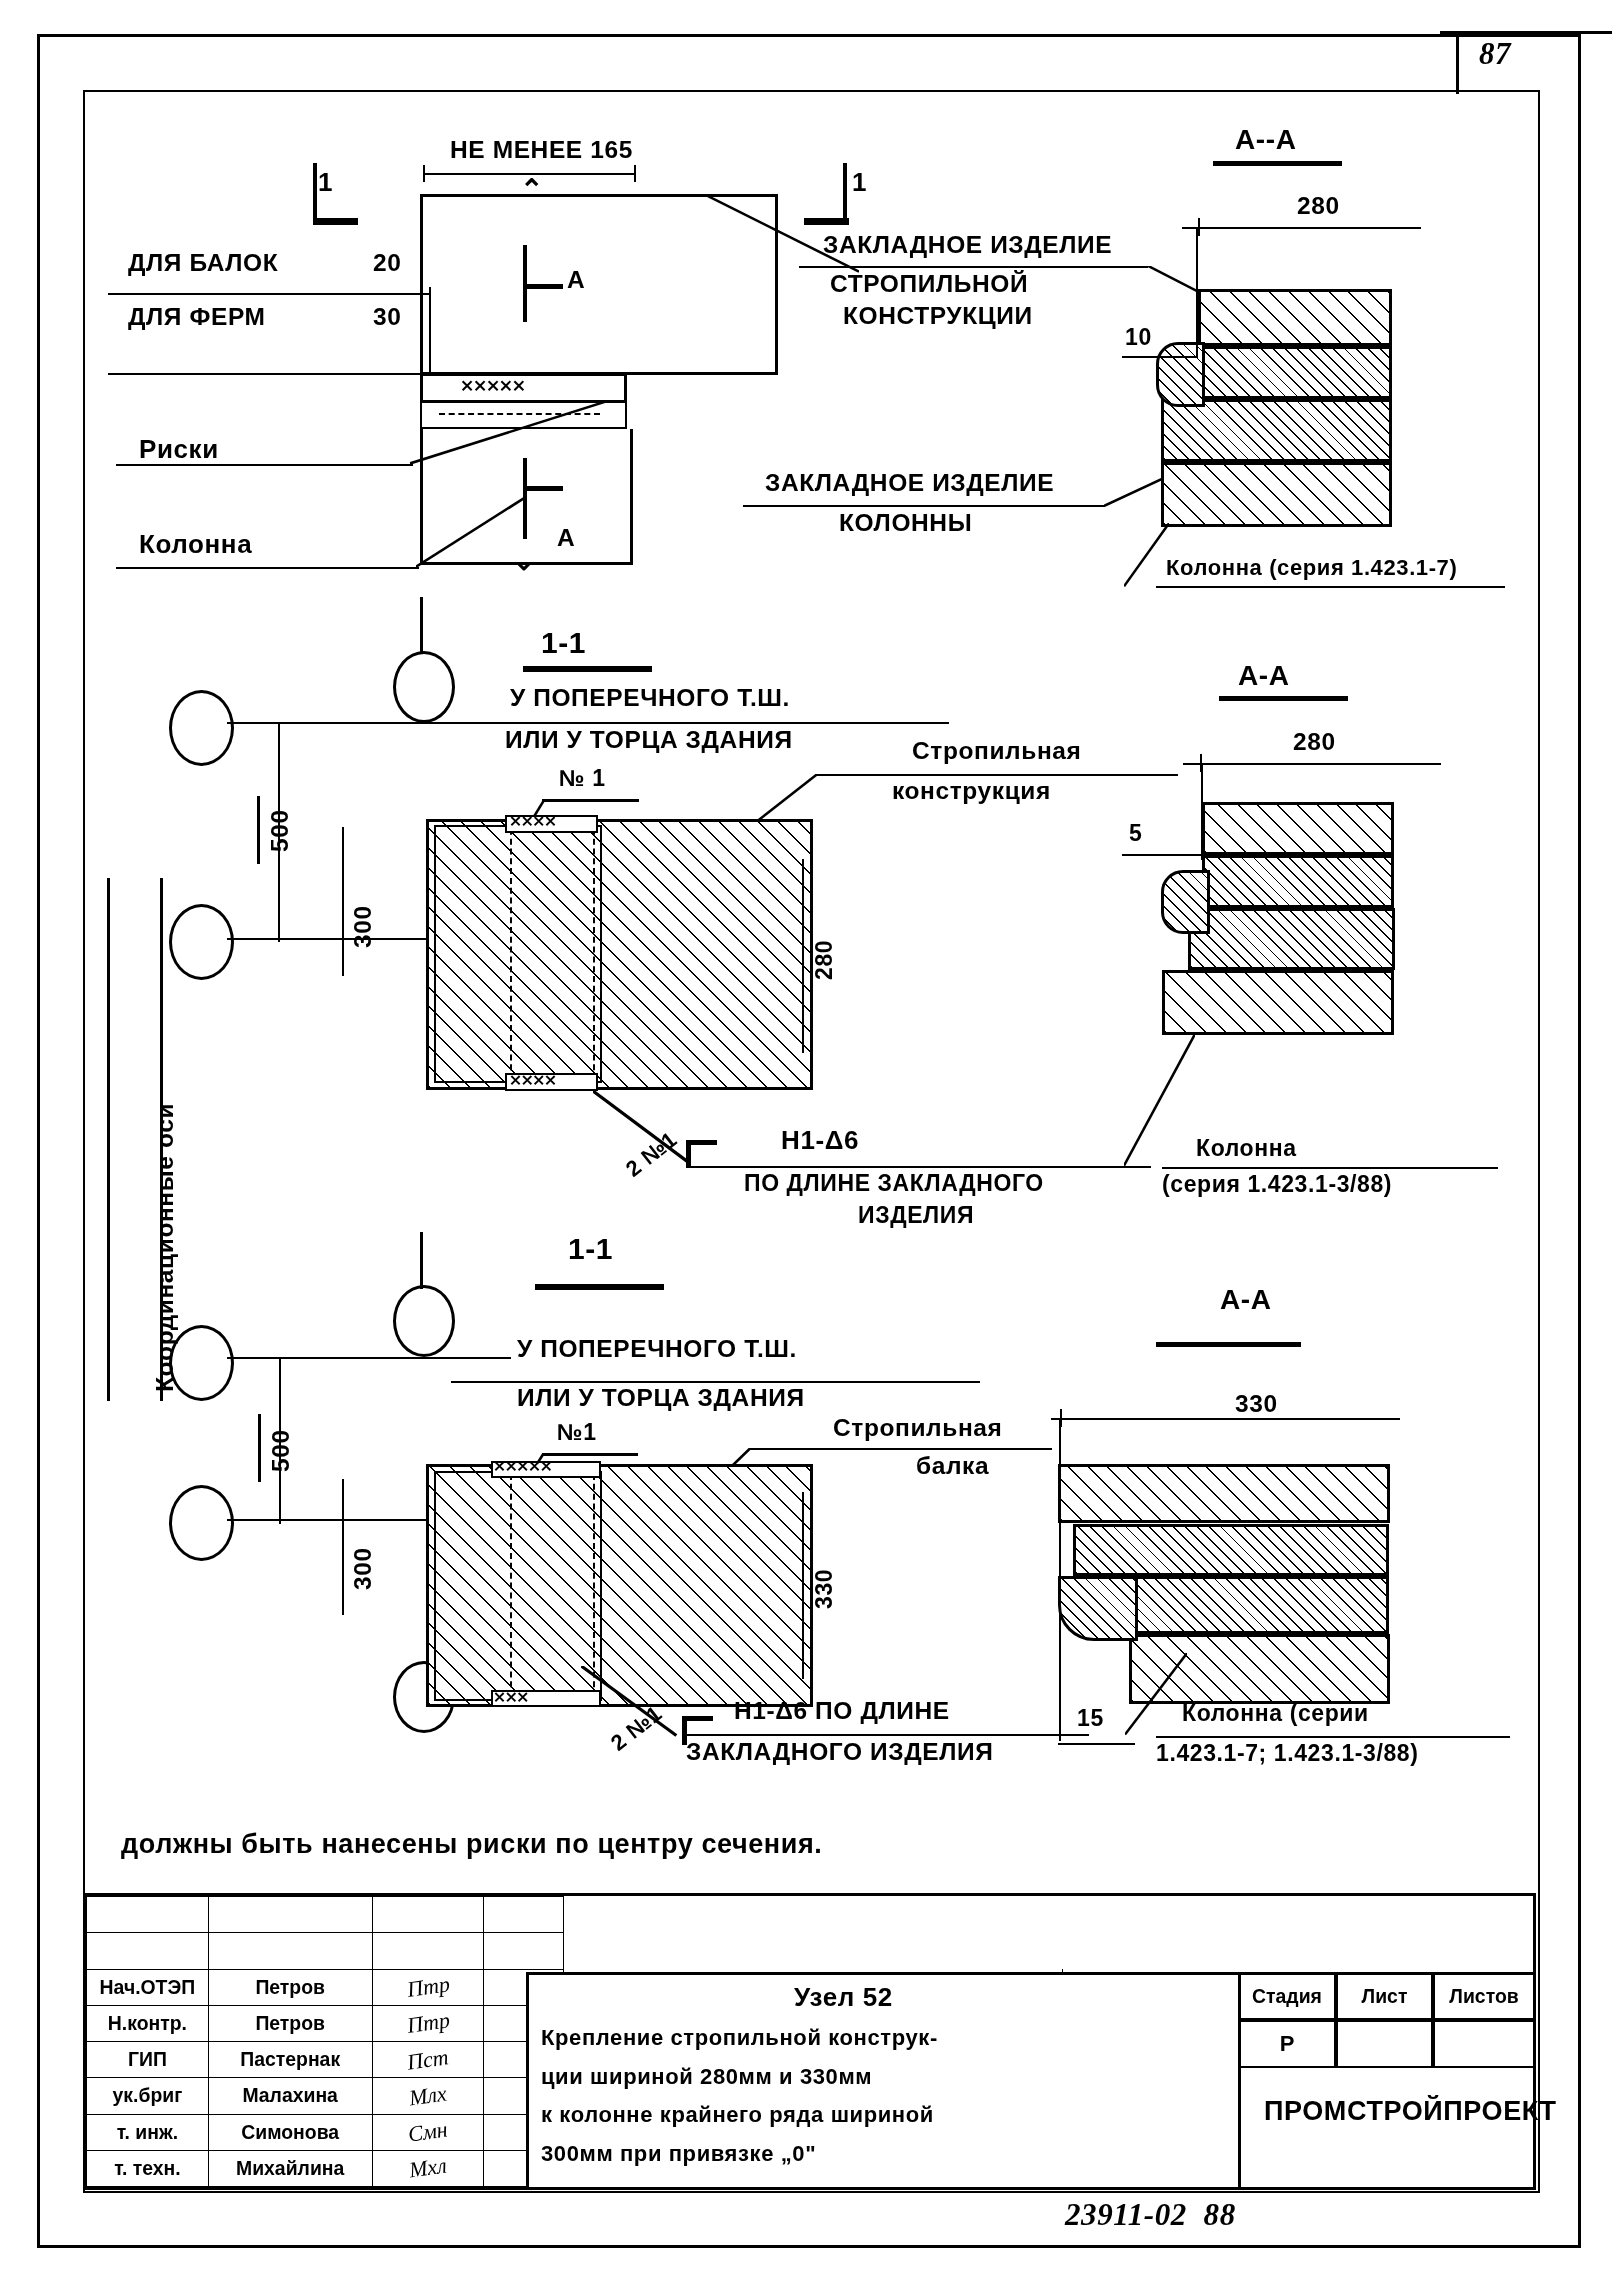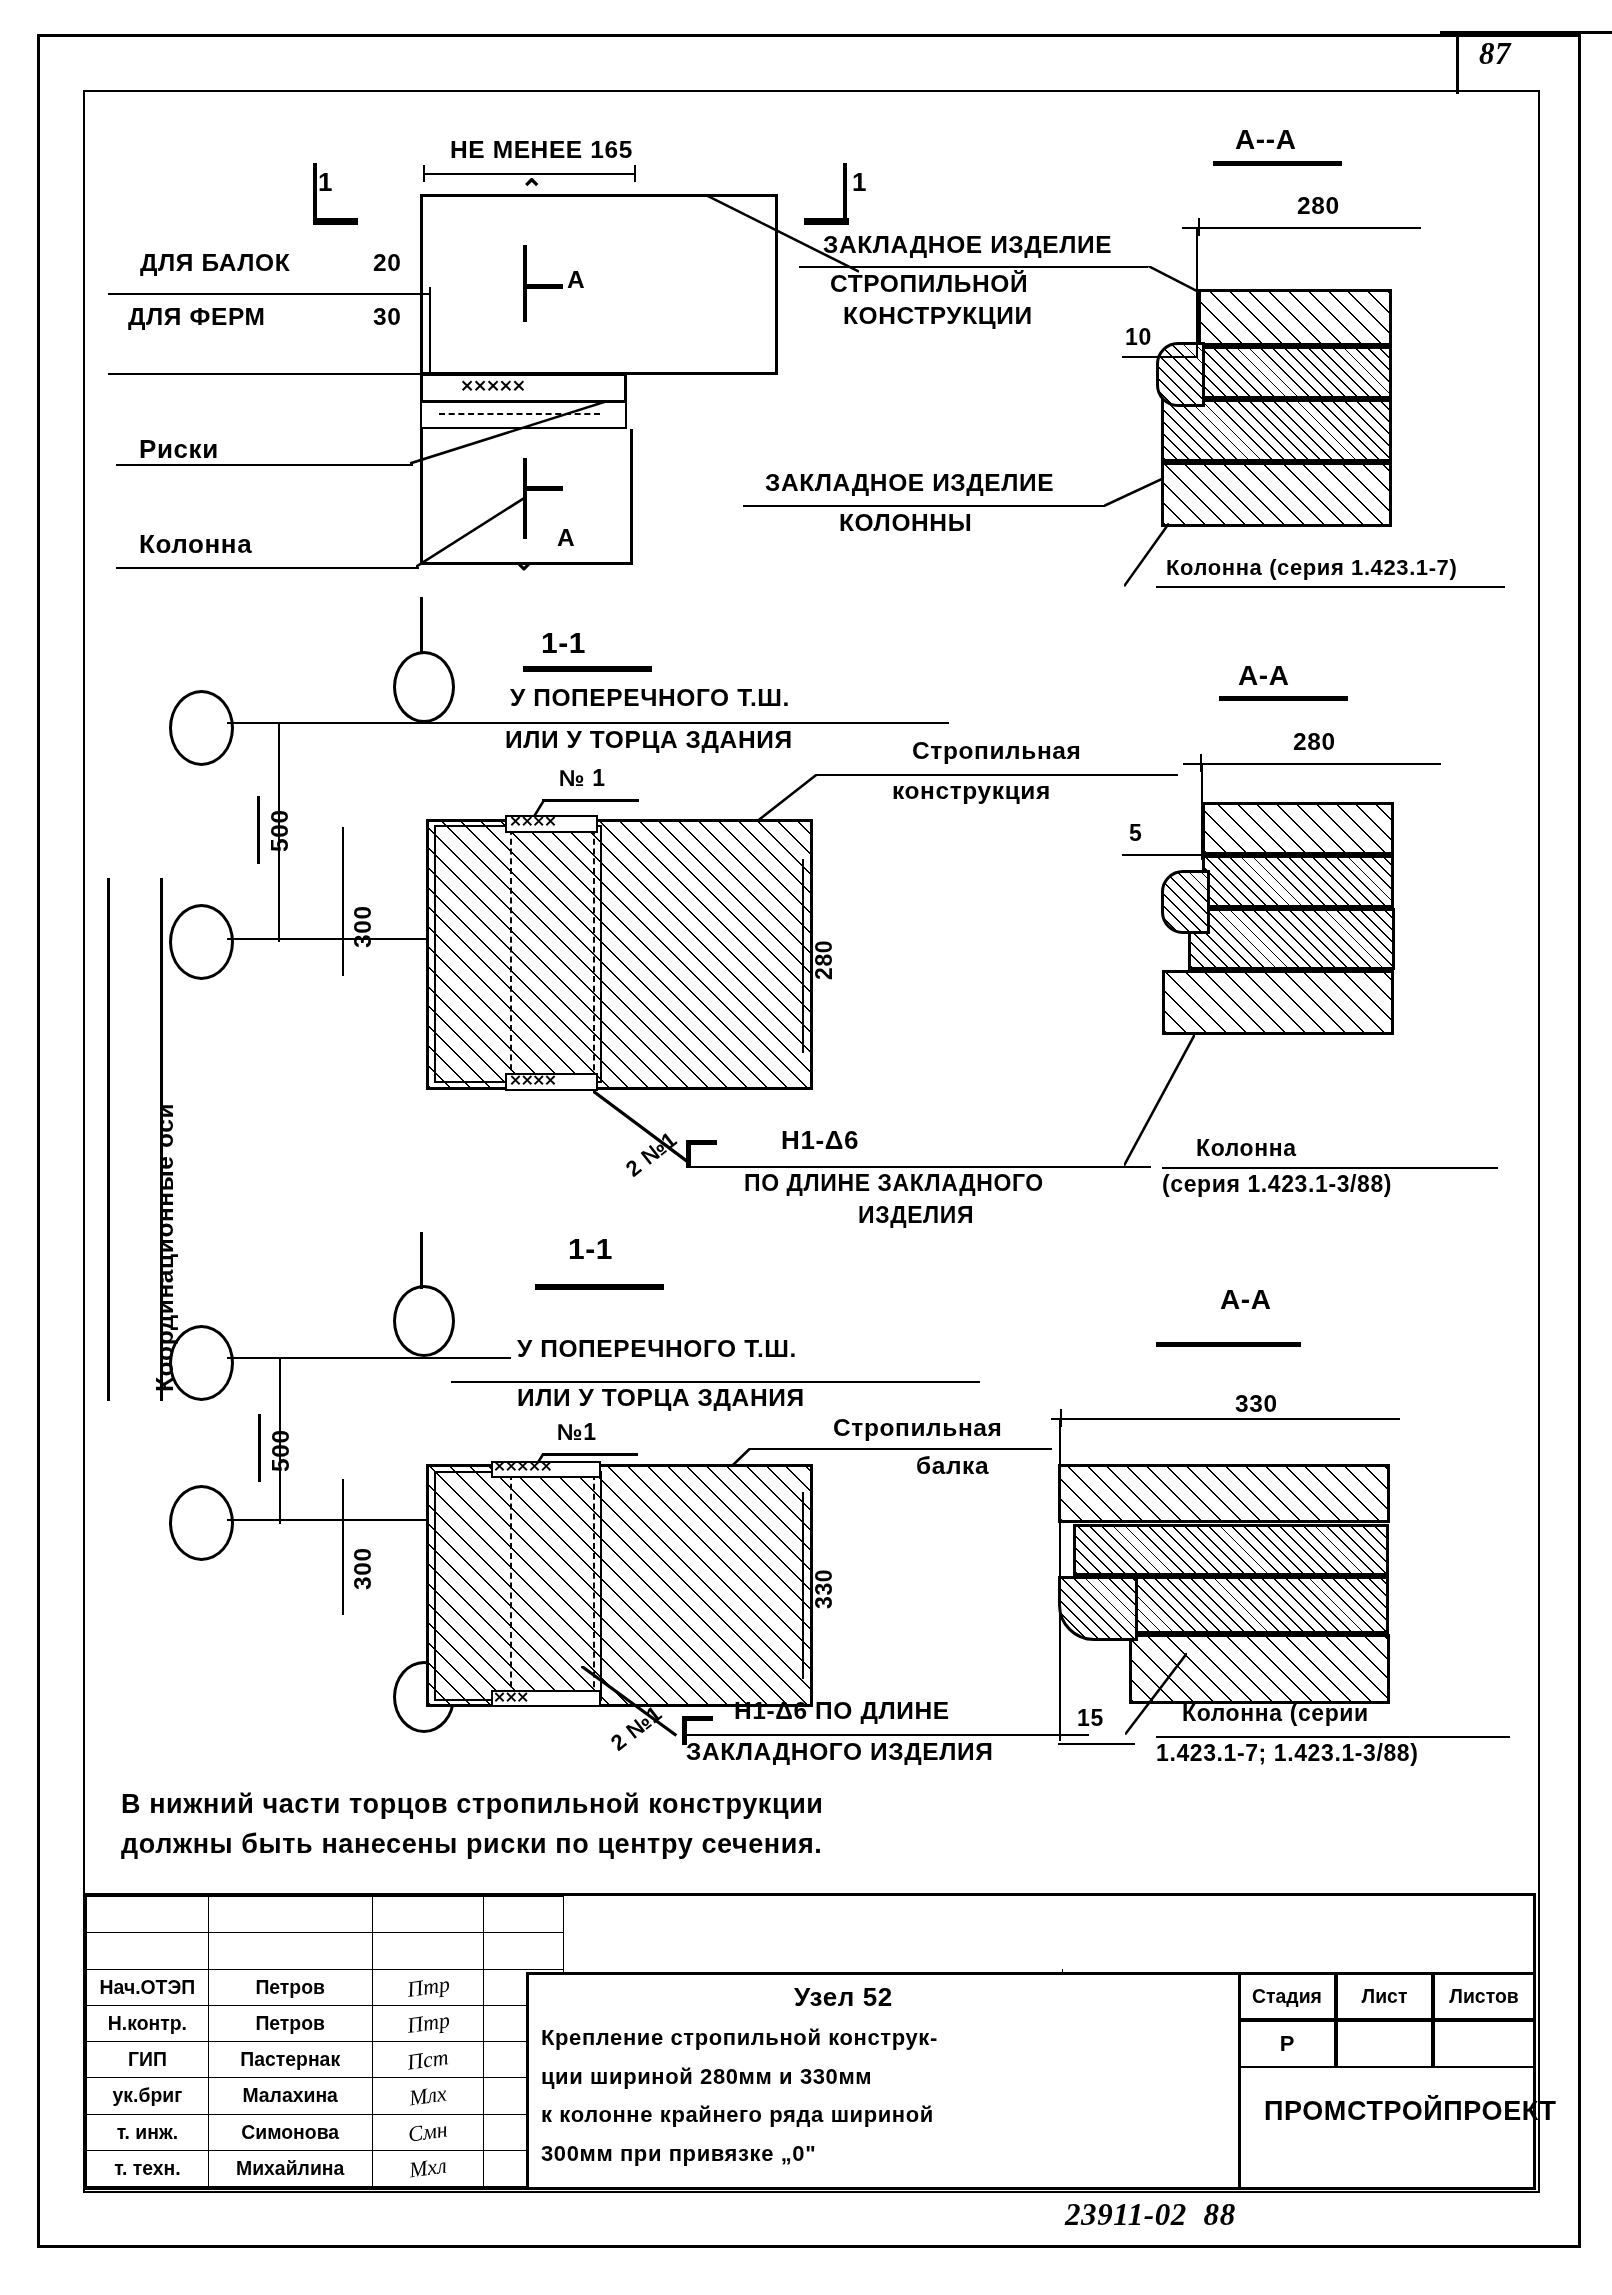--- a/index.html
+++ b/index.html
@@ -71,21 +71,21 @@
   <div class="plain" style="left:420px;top:194px;width:358px;height:181px;border-width:3.2px;"></div>
 
   <div class="lbl" style="left:520px;top:173px;font-size:28px;">⌃</div>
 
   <div style="position:absolute;left:704px;top:194px;width:155px;height:123px;">
     <svg width="155" height="123" viewBox="0 0 240 190">
         <line x1="0" y1="0" x2="240" y2="120" stroke="#000" stroke-width="4"></line>
       </svg>
   </div>
 
-  <div class="lbl" style="left:140px;top:249px;font-size:24.5px;">ДЛЯ БАЛОК</div>
+  <div class="lbl" style="left:128px;top:249px;font-size:24.5px;">ДЛЯ БАЛОК</div>
   <div class="lbl" style="left:373px;top:249px;font-size:24.5px;">20</div>
   <div class="dimline" style="left:108px;top:293px;width:323px;"></div>
 
   <div class="lbl" style="left:128px;top:303px;font-size:24.5px;">ДЛЯ ФЕРМ</div>
   <div class="lbl" style="left:373px;top:303px;font-size:24.5px;">30</div>
   <div class="dimline" style="left:108px;top:373px;width:323px;"></div>
   <div class="dimv" style="left:429px;top:287px;height:94px;"></div>
 
   <div class="plain" style="left:420px;top:373px;width:207px;height:30px;border-width:3.2px;"></div>
   <div class="weld" style="left:460px;top:375px;">⨯⨯⨯⨯⨯</div>
@@ -344,21 +344,20 @@
   <div style="position:absolute;left:1125px;top:1653px;width:62px;height:83px;">
     <svg width="62" height="83" viewBox="0 0 96 128">
         <line x1="96" y1="0" x2="0" y2="126" stroke="#000" stroke-width="4"></line>
       </svg>
   </div>
 
   <div class="vl" style="left:107px;top:878px;width:3.2px;height:523px;"></div>
   <div class="vl" style="left:160px;top:878px;width:3.2px;height:523px;"></div>
   <div class="lbl" style="left:151px;top:1392px;font-size:24.5px;transform:rotate(-90deg);transform-origin:0 0;">Координационные оси</div>
 
-  <div class="lbl" style="left:121px;top:1789px;font-size:27px;">В нижний части торцов стропильной конструкции</div>
   <div class="lbl" style="left:121px;top:1823px;font-size:27px;margin-top:6px;">должны быть нанесены риски по центру сечения.</div>
 
   <div class="lbl" style="left:872px;top:1924px;font-size:30px;font-family:'Liberation Serif',serif;font-style:italic;">2400-7.1-У52</div>
 
   <div id="titleblock" style="left:83px;top:1893px;width:1453px;height:297px;">
     <table>
       <tbody>
           <tr>
         <td style="width:113px;height:34px;"></td>
         <td style="width:155px;"></td>

